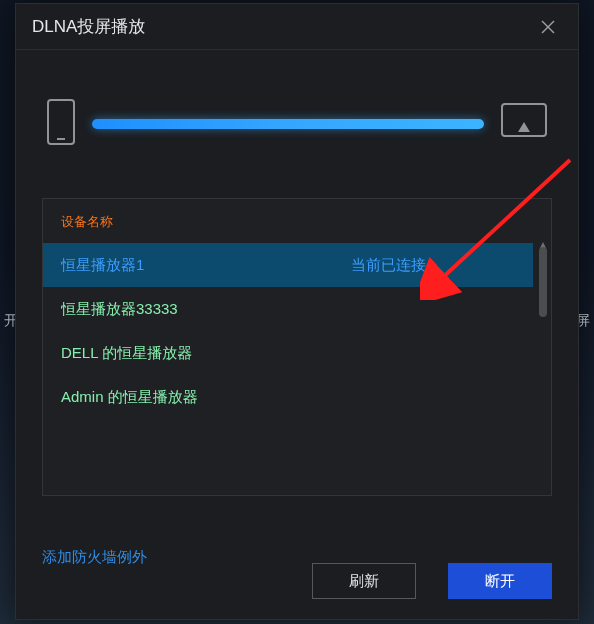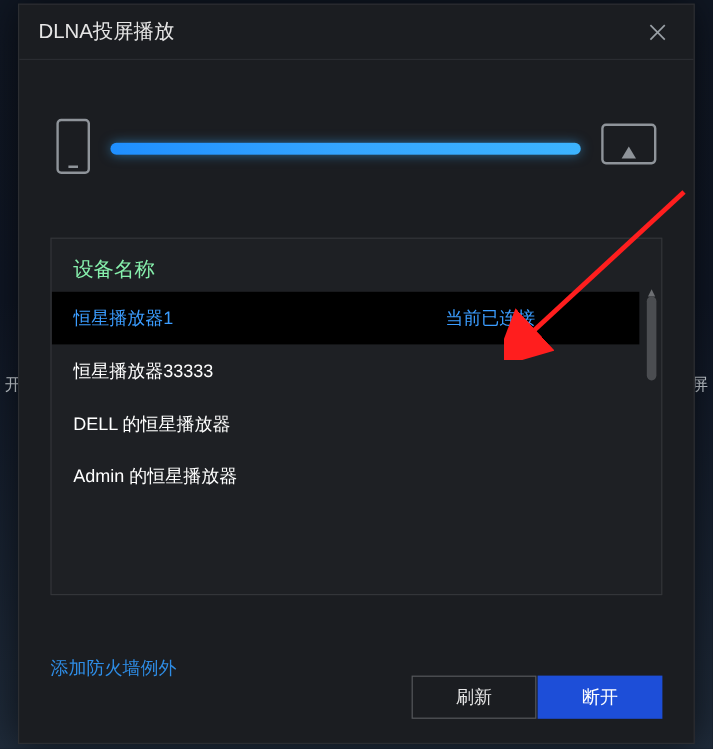--- a/index.html
+++ b/index.html
@@ -93,46 +93,45 @@
     margin: 0 26px;
     height: 300px;
     border: 1px solid #333539;
     background: #1e2024;
     position: relative;
     overflow: hidden;
   }
   .list-header {
     display: flex;
     padding: 14px 18px 10px 18px;
-    font-size: 17px;
-    color: #86efac;
+    font-size: 13px;
+    color: #f97316;
   }
   .col-name   { flex: 0 0 290px; }
   .col-status { flex: 1 1 auto; }
 
   .list-body {
     position: absolute;
     top: 44px;
     left: 0;
     right: 18px; 
     bottom: 0;
     overflow: hidden;
   }
   .row {
     display: flex;
     align-items: center;
     height: 44px;
     padding: 0 18px;
     font-size: 15px;
-    color: #ffffff;
+    color: #86efac;
   }
   .row.connected {
-    background: #000000;
+    background: #0c4a6e;
     color: #3b9dff;
-    gap: 20px;
   }
   .row.connected .col-status { color: #3b9dff; }
   .row .col-name   { flex: 0 0 290px; white-space: nowrap; overflow: hidden; text-overflow: ellipsis; }
   .row .col-status { flex: 1 1 auto; }
 
   
   .scrollbar-track {
     position: absolute;
     right: 4px;
     top: 48px;
@@ -166,21 +165,21 @@
     padding: 0 26px 20px 26px;
     margin-top: 20px;
   }
   .footer .link {
     color: #2e8de6;
     font-size: 15px;
     cursor: pointer;
   }
   .footer .buttons {
     display: flex;
-    gap: 1px;
+    gap: 32px;
     margin-top: 47px;
   }
   .btn {
     width: 104px;
     height: 36px;
     display: flex;
     align-items: center;
     justify-content: center;
     font-size: 15px;
     cursor: pointer;

